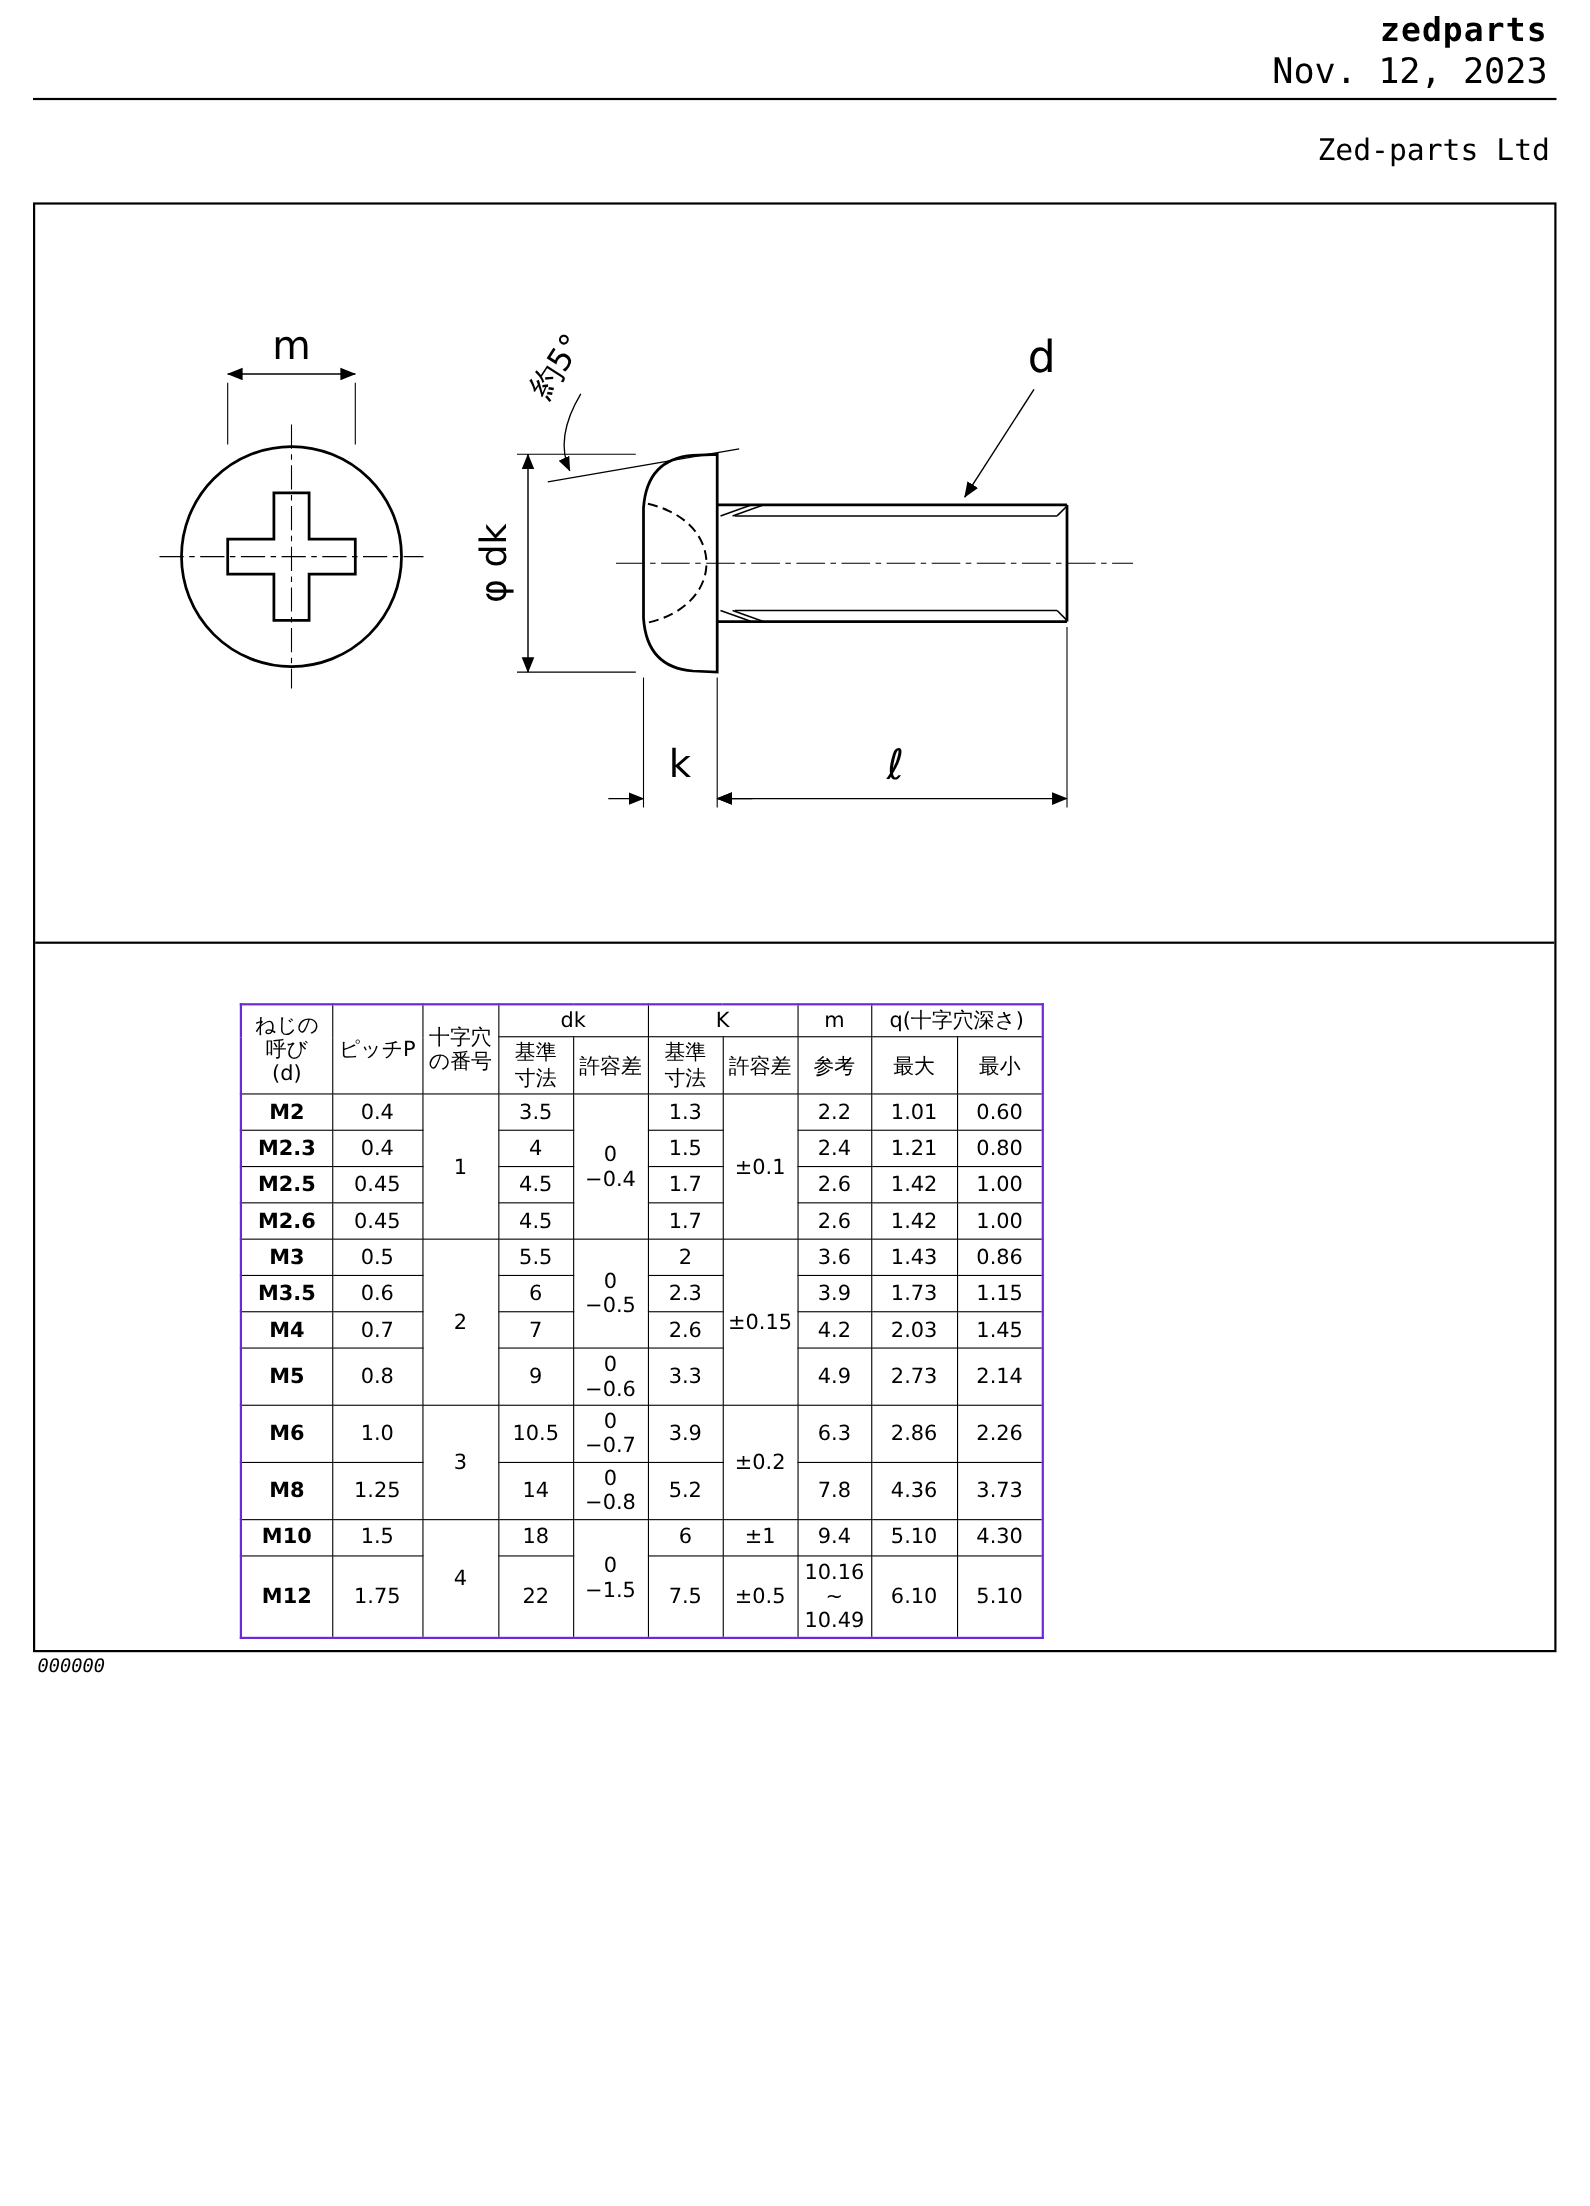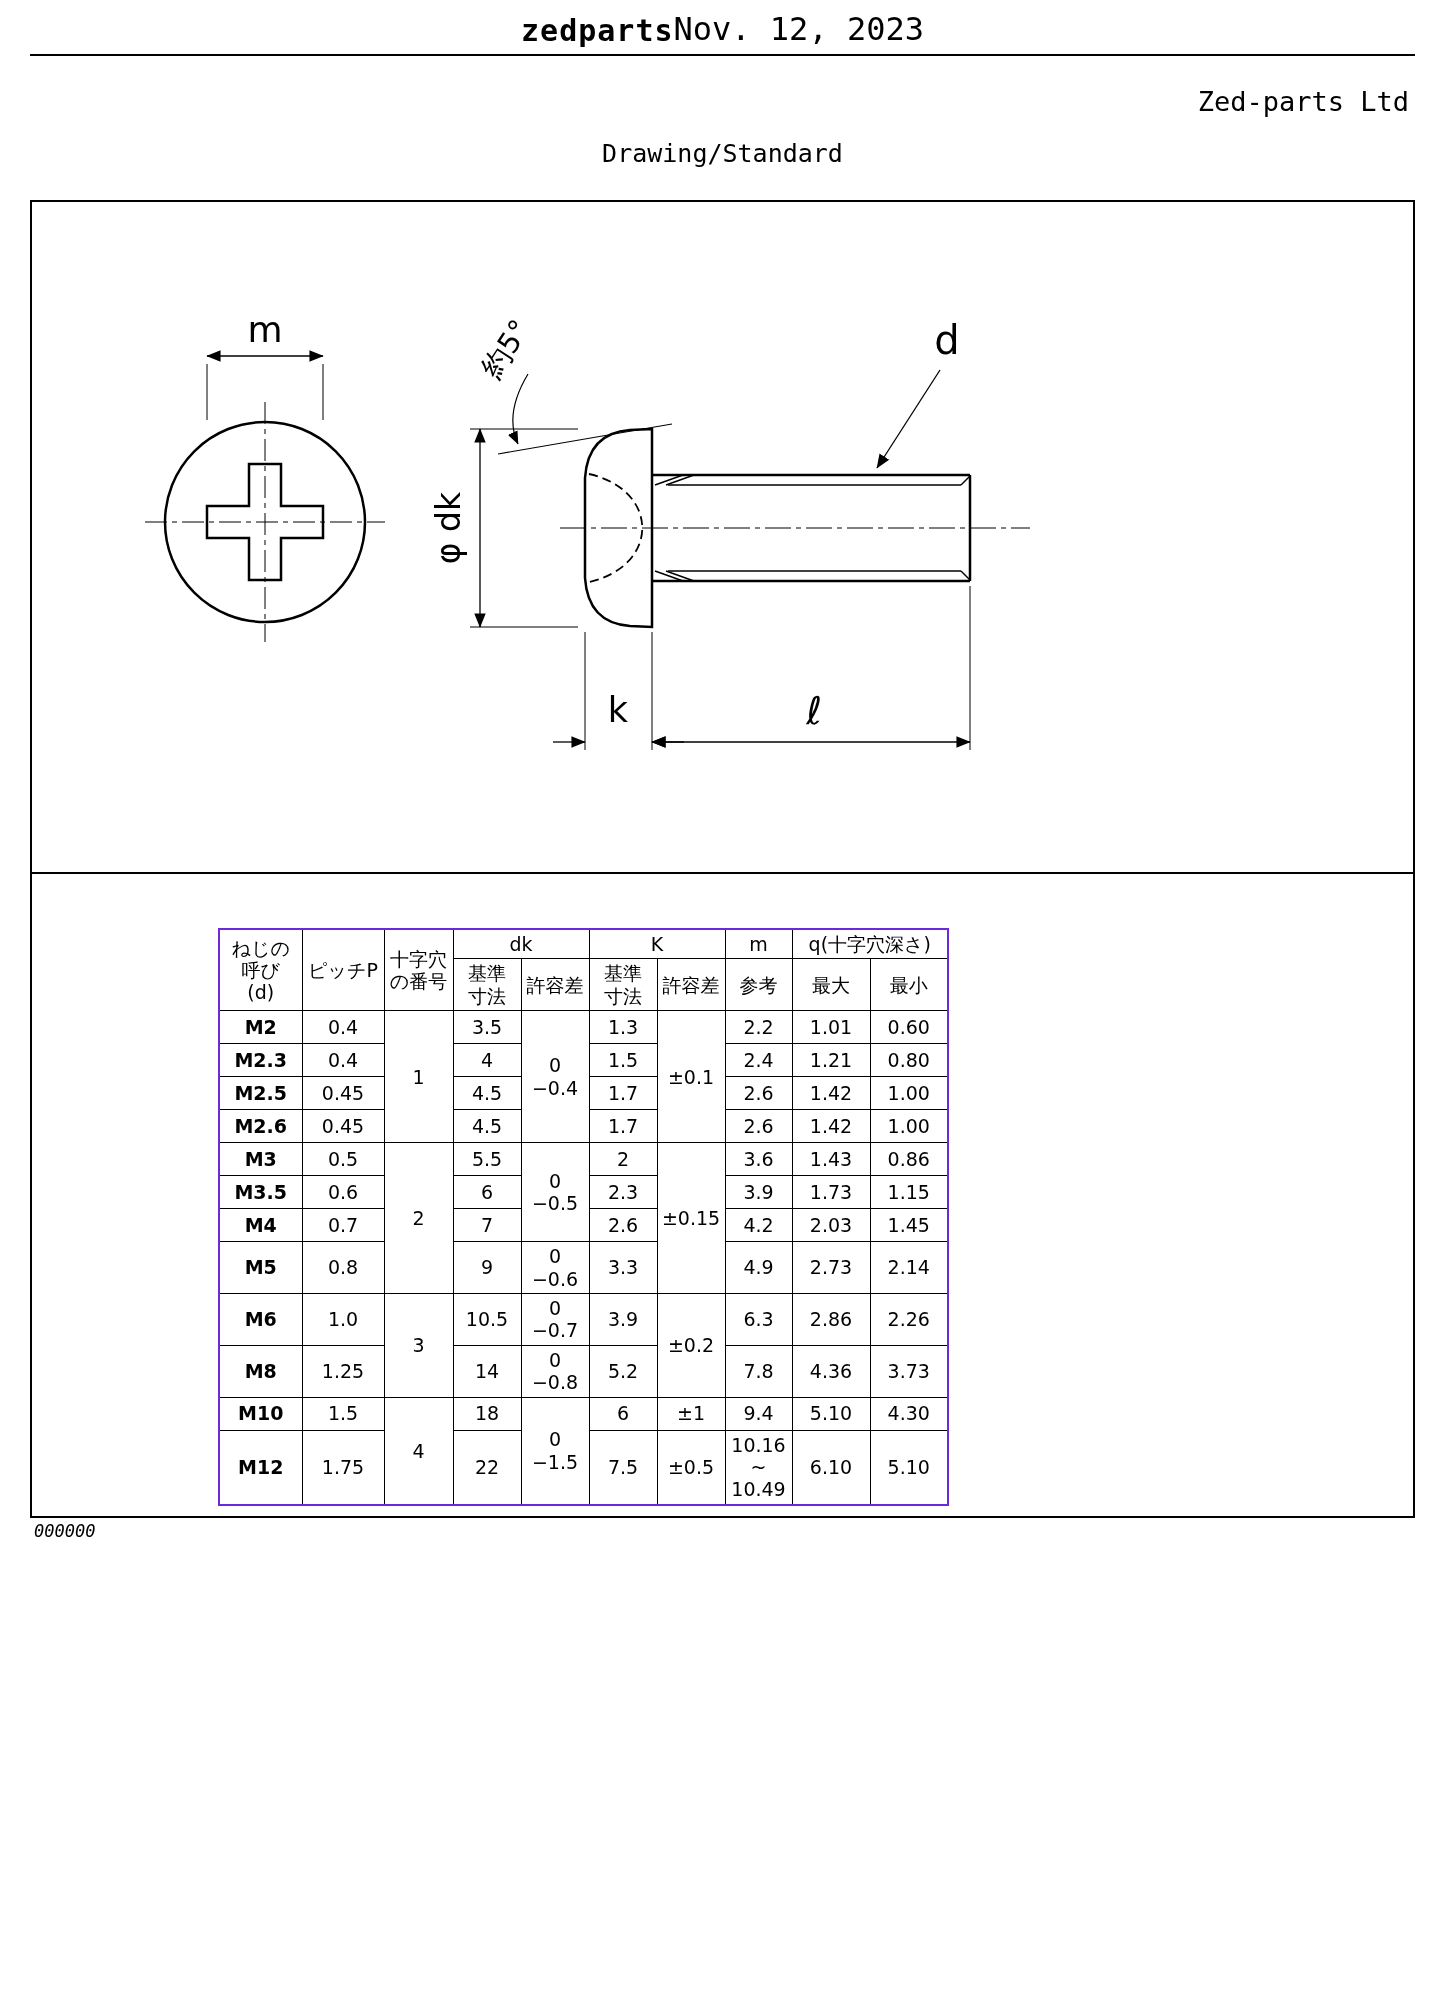--- a/index.html
+++ b/index.html
@@ -5,20 +5,21 @@
   * { box-sizing: border-box; }
   html,body { margin:0; padding:0; background:#ffffff; color:#000; }
   body {
     width:1445px; height:2005px;
     font-family:"DejaVu Sans Mono", monospace;
     position:relative;
   }
   .top-header {
     display:flex; justify-content:center; align-items:flex-end;
     padding:10px 38px 0 38px;
+    flex-direction:column;
   }
   .brand { font-size:30px; font-weight:bold; letter-spacing:1px; }
   .date  { font-size:32px; }
   .rule  { border-bottom:2.5px solid #000; margin:6px 30px 0 30px; }
   .company { text-align:right; font-size:27px; padding-right:36px; margin-top:30px; }
   .title-block { text-align:center; margin-top:22px; }
   .doc-type  { font-size:25px; }
   .doc-title { font-size:31px; margin-top:8px; }
   .main-box {
     margin:32px 30px 0 30px;
@@ -50,21 +51,20 @@
 
 <div class="top-header">
   <div class="brand">zedparts</div>
   <div class="date">Nov. 12, 2023</div>
 </div>
 <div class="rule"></div>
 
 <div class="company">Zed-parts Ltd</div>
 
 <div class="title-block">
-  <div class="doc-type">Drawing/Standard</div>
 </div>
 
 <div class="main-box">
 
   <div class="drawing-area">
     <svg width="1381" height="672" viewBox="0 0 1381 672">
       <defs>
         <marker id="arr" viewBox="0 0 10 10" refX="9.5" refY="5" markerWidth="11" markerHeight="11" orient="auto-start-reverse">
           <path d="M0,1 L10,5 L0,9 z" fill="#000"></path>
         </marker>

